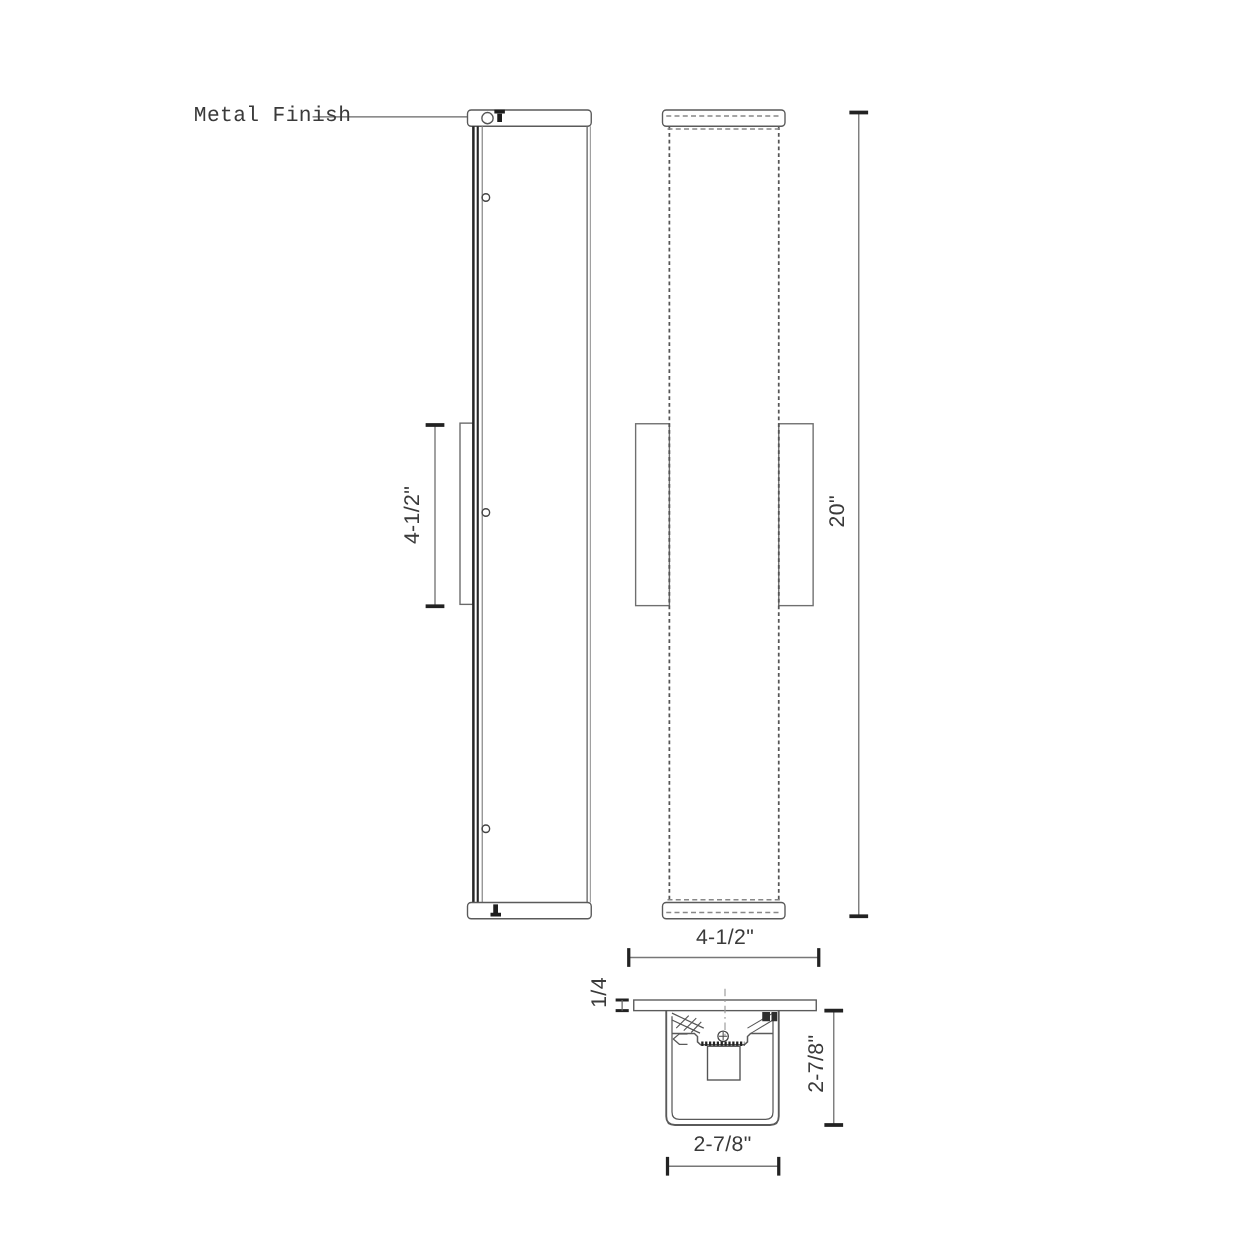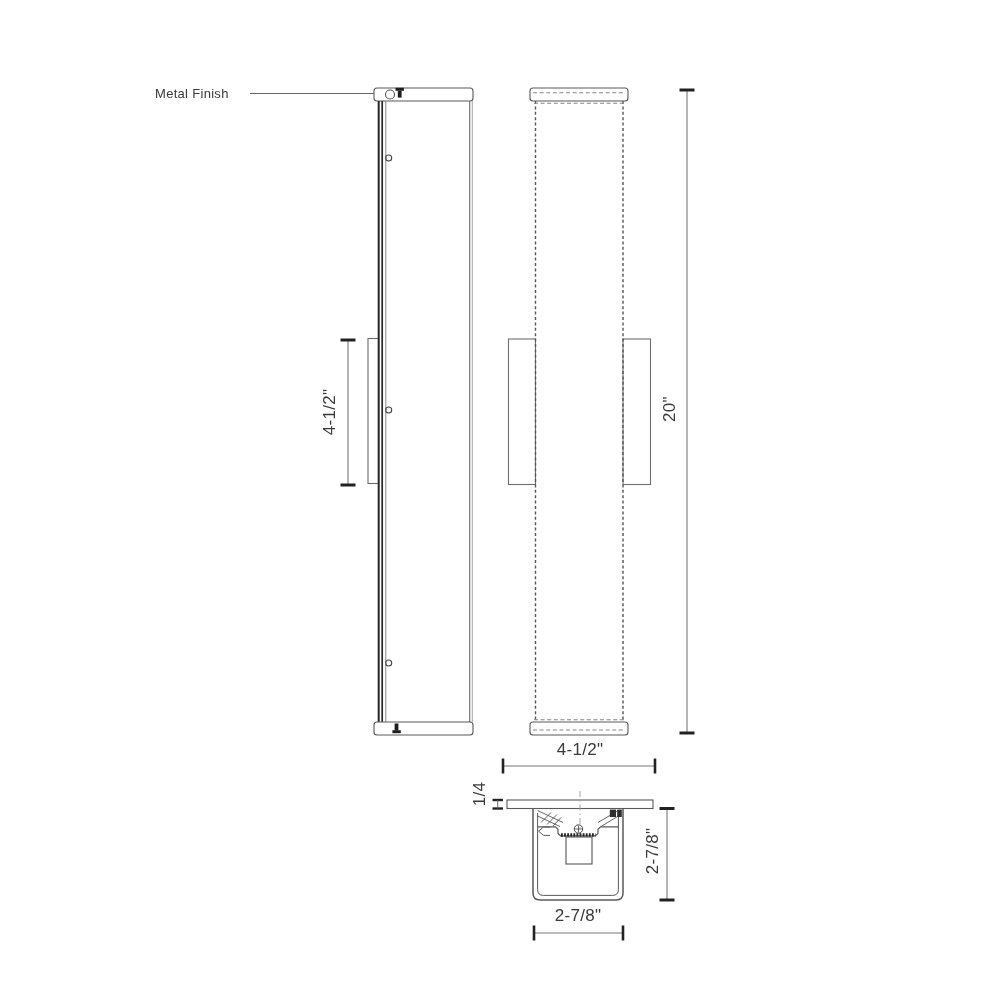--- a/index.html
+++ b/index.html
@@ -16,22 +16,23 @@
     color:#3a3a3a;
     font-size:17px;
     letter-spacing:0.3px;
     white-space:nowrap;
     transform:translate(-50%,-50%);
   }
   .label.rot{
     transform:translate(-50%,-50%) rotate(-90deg);
   }
   .label.callout{
-    font-size:13px;
+    font-size:17px;
     transform:translate(0,-50%);
+    font-family:Liberation Mono, monospace;
   }
 </style>
 </head>
 <body>
 
 <div id="canvas">
 
   <svg width="1000" height="1000" viewBox="0 0 1000 1000">
 
     <g fill="none" stroke="#5a5a5a" stroke-width="1.1">

